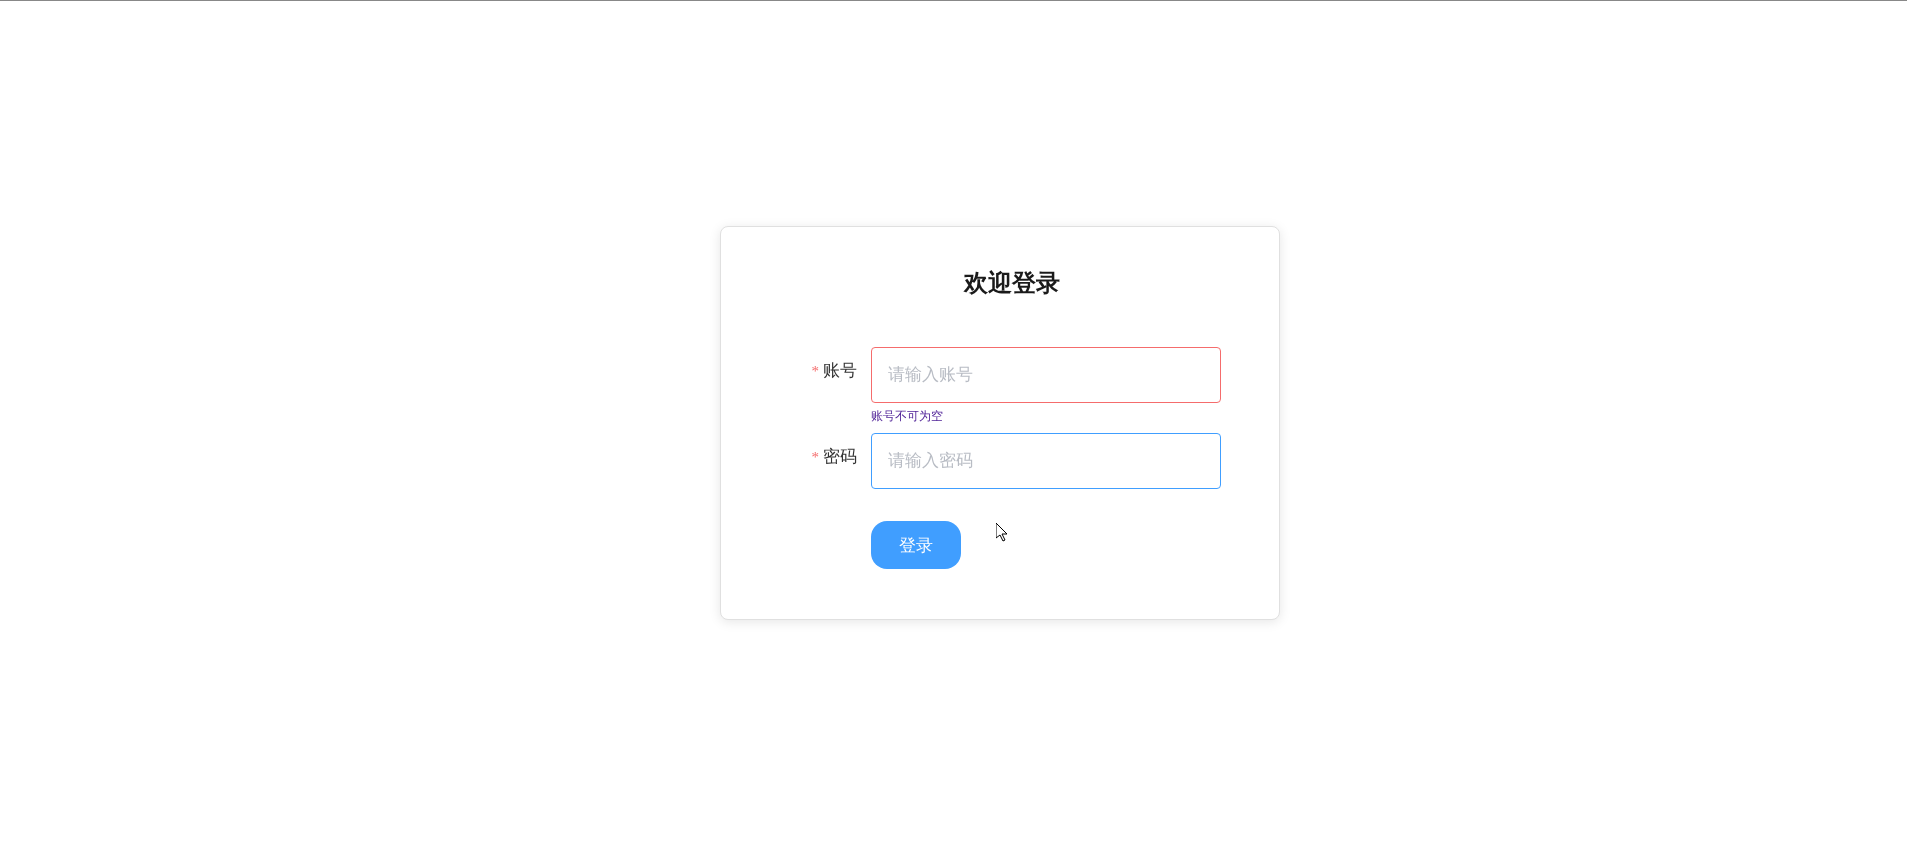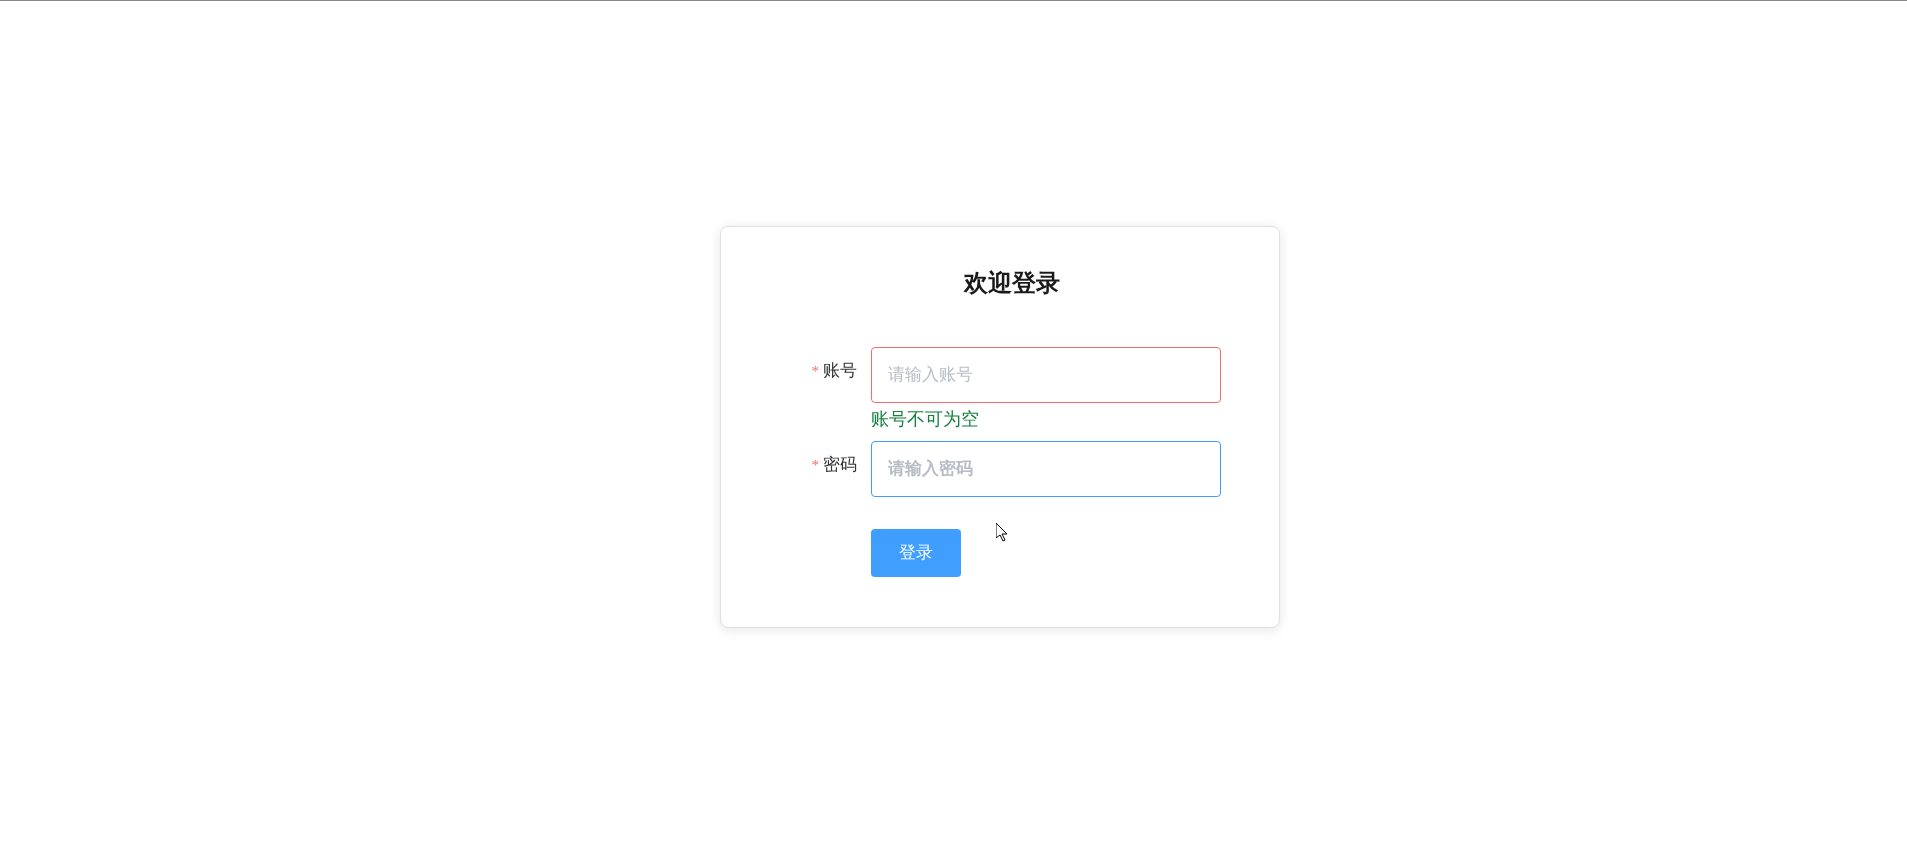--- a/index.html
+++ b/index.html
@@ -81,43 +81,42 @@
     .text-input::placeholder {
       color: #b8bcc4;
     }
     
     .text-input.error {
       border-color: #f56c6c;
     }
     
     .text-input.focused {
       border-color: #409eff;
-      font-weight: bold;
     }
     
     .error-message {
-      color: #15803d;
-      font-size: 18px;
+      color: #4c1d95;
+      font-size: 12px;
       margin-top: 6px;
       line-height: 1.2;
     }
     
     .form-row-password {
     }
     
     .button-row {
       margin-top: 32px;
       padding-left: 110px;
     }
     
     .login-button {
       background: #409eff;
       color: #ffffff;
       border: none;
-      border-radius: 4px;
+      border-radius: 16px;
       height: 48px;
       padding: 0 28px;
       font-size: 17px;
       cursor: pointer;
       outline: none;
     }
     
     .cursor-arrow {
       position: absolute;
       left: 996px;

